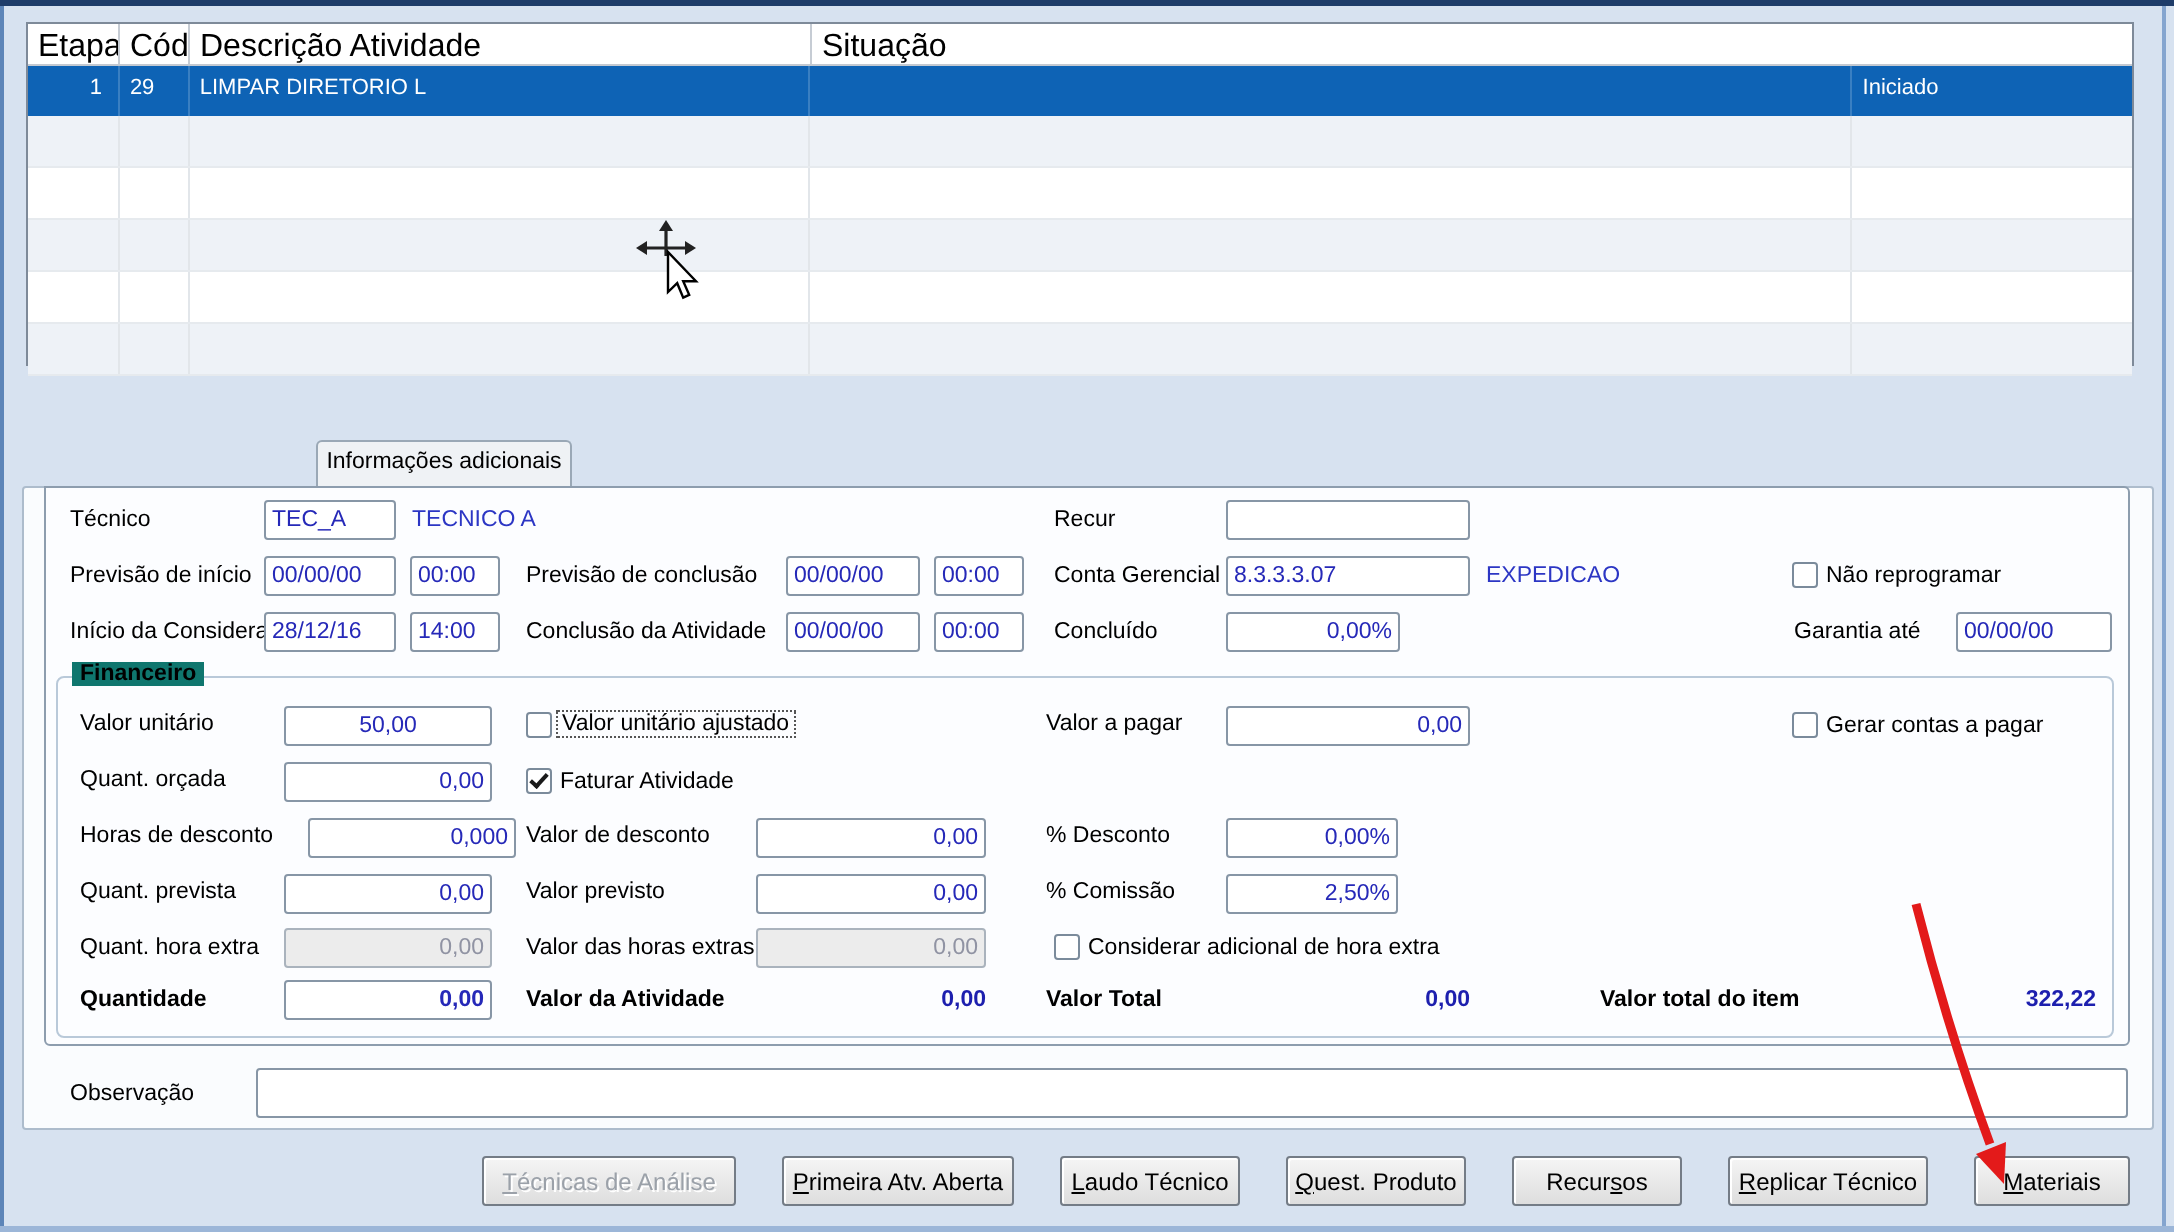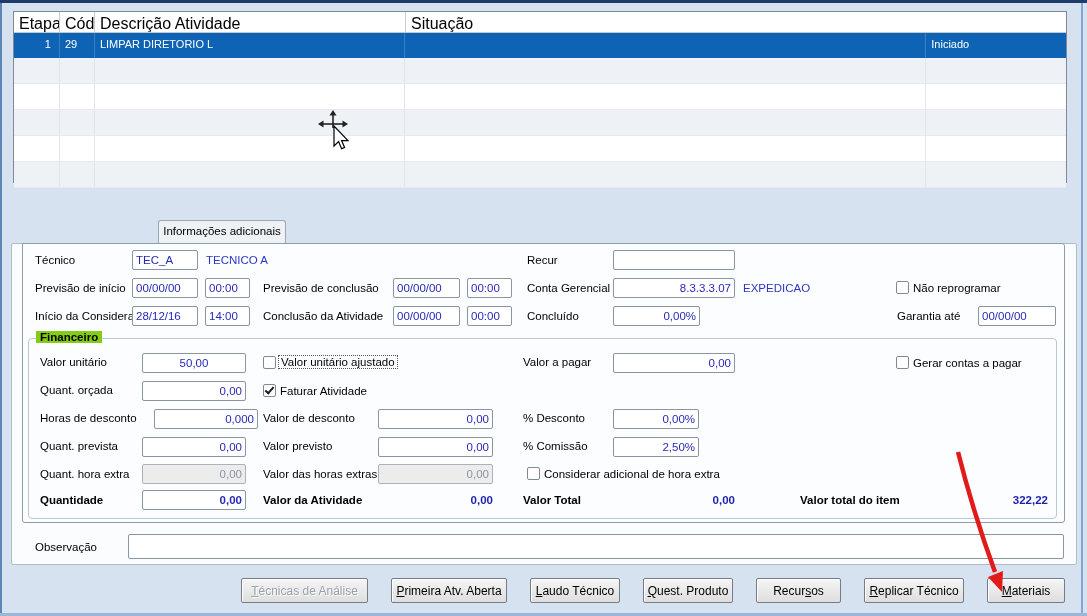--- a/index.html
+++ b/index.html
@@ -49,21 +49,21 @@
   .bold{font-weight:bold;}
   .binp{font-weight:bold;}
   .cb{position:absolute;width:13px;height:13px;background:#fff;border:1px solid #7b8b9b;
       border-radius:2px;box-sizing:border-box;}
   .cb.checked::after{content:"";position:absolute;left:1px;top:2px;width:7px;height:3px;
       border-left:2px solid #1a1a1a;border-bottom:2px solid #1a1a1a;transform:rotate(-48deg);}
   .cblbl{position:absolute;white-space:nowrap;}
   .focus-dotted{outline:1px dotted #555;padding:0 2px;}
   .gbox{position:absolute;left:28px;top:338px;width:1029px;height:181px;
         border:1px solid #b9c9d9;border-radius:4px;box-sizing:border-box;}
-  .glegend{position:absolute;left:36px;top:331px;background:#84cc16;padding:0 4px;font-weight:bold;}
+  .glegend{position:absolute;left:36px;top:331px;background:#0f766e;padding:0 4px;font-weight:bold;}
   .ro-val{position:absolute;color:#1d1fae;font-weight:bold;text-align:right;white-space:nowrap;}
 
   
   .btnbar{position:absolute;right:22px;top:578px;display:flex;gap:23px;align-items:center;}
   .btn{height:25px;background:linear-gradient(#f5f5f5,#dedede);border:1px solid #747c86;
        border-radius:2px;box-shadow:inset 1px 1px 0 #fff;box-sizing:border-box;
        font-family:"Liberation Sans",sans-serif;font-size:12px;color:#000;text-align:center;
        padding-top:5px;white-space:nowrap;}
   .btn .mn{text-decoration:underline;}
   .btn.disabled{color:#9ba1a9;text-shadow:1px 1px 0 #fff;}
@@ -141,21 +141,21 @@
   <div class="lbl" style="left:527px;top:254px">Recur</div>
   <input class="inp" style="left: 613px; top: 250px; width: 122px;">
 
   <div class="lbl" style="left:35px;top:282px">Previsão de início</div>
   <input class="inp" style="left: 132px; top: 278px; width: 66px;" value="00/00/00">
   <input class="inp" style="left: 205px; top: 278px; width: 45px;" value="00:00">
   <div class="lbl" style="left:263px;top:282px">Previsão de conclusão</div>
   <input class="inp" style="left: 393px; top: 278px; width: 67px;" value="00/00/00">
   <input class="inp" style="left: 467px; top: 278px; width: 45px;" value="00:00">
   <div class="lbl" style="left:527px;top:282px">Conta Gerencial</div>
-  <input class="inp" style="left: 613px; top: 278px; width: 122px; text-align: right;" value="8.3.3.3.07">
+  <input class="inp" style="left: 613px; top: 278px; width: 122px;" value="8.3.3.3.07">
   <div class="lbl blue" style="left:743px;top:282px">EXPEDICAO</div>
   <div class="cb" style="left:896px;top:281px"></div>
   <div class="cblbl" style="left:913px;top:282px">Não reprogramar</div>
 
   <div class="lbl" style="left:35px;top:310px">Início da Considerar</div>
   <input class="inp" style="left: 132px; top: 306px; width: 66px;" value="28/12/16">
   <input class="inp" style="left: 205px; top: 306px; width: 45px;" value="14:00">
   <div class="lbl" style="left:263px;top:310px">Conclusão da Atividade</div>
   <input class="inp" style="left: 393px; top: 306px; width: 67px;" value="00/00/00">
   <input class="inp" style="left: 467px; top: 306px; width: 45px;" value="00:00">

